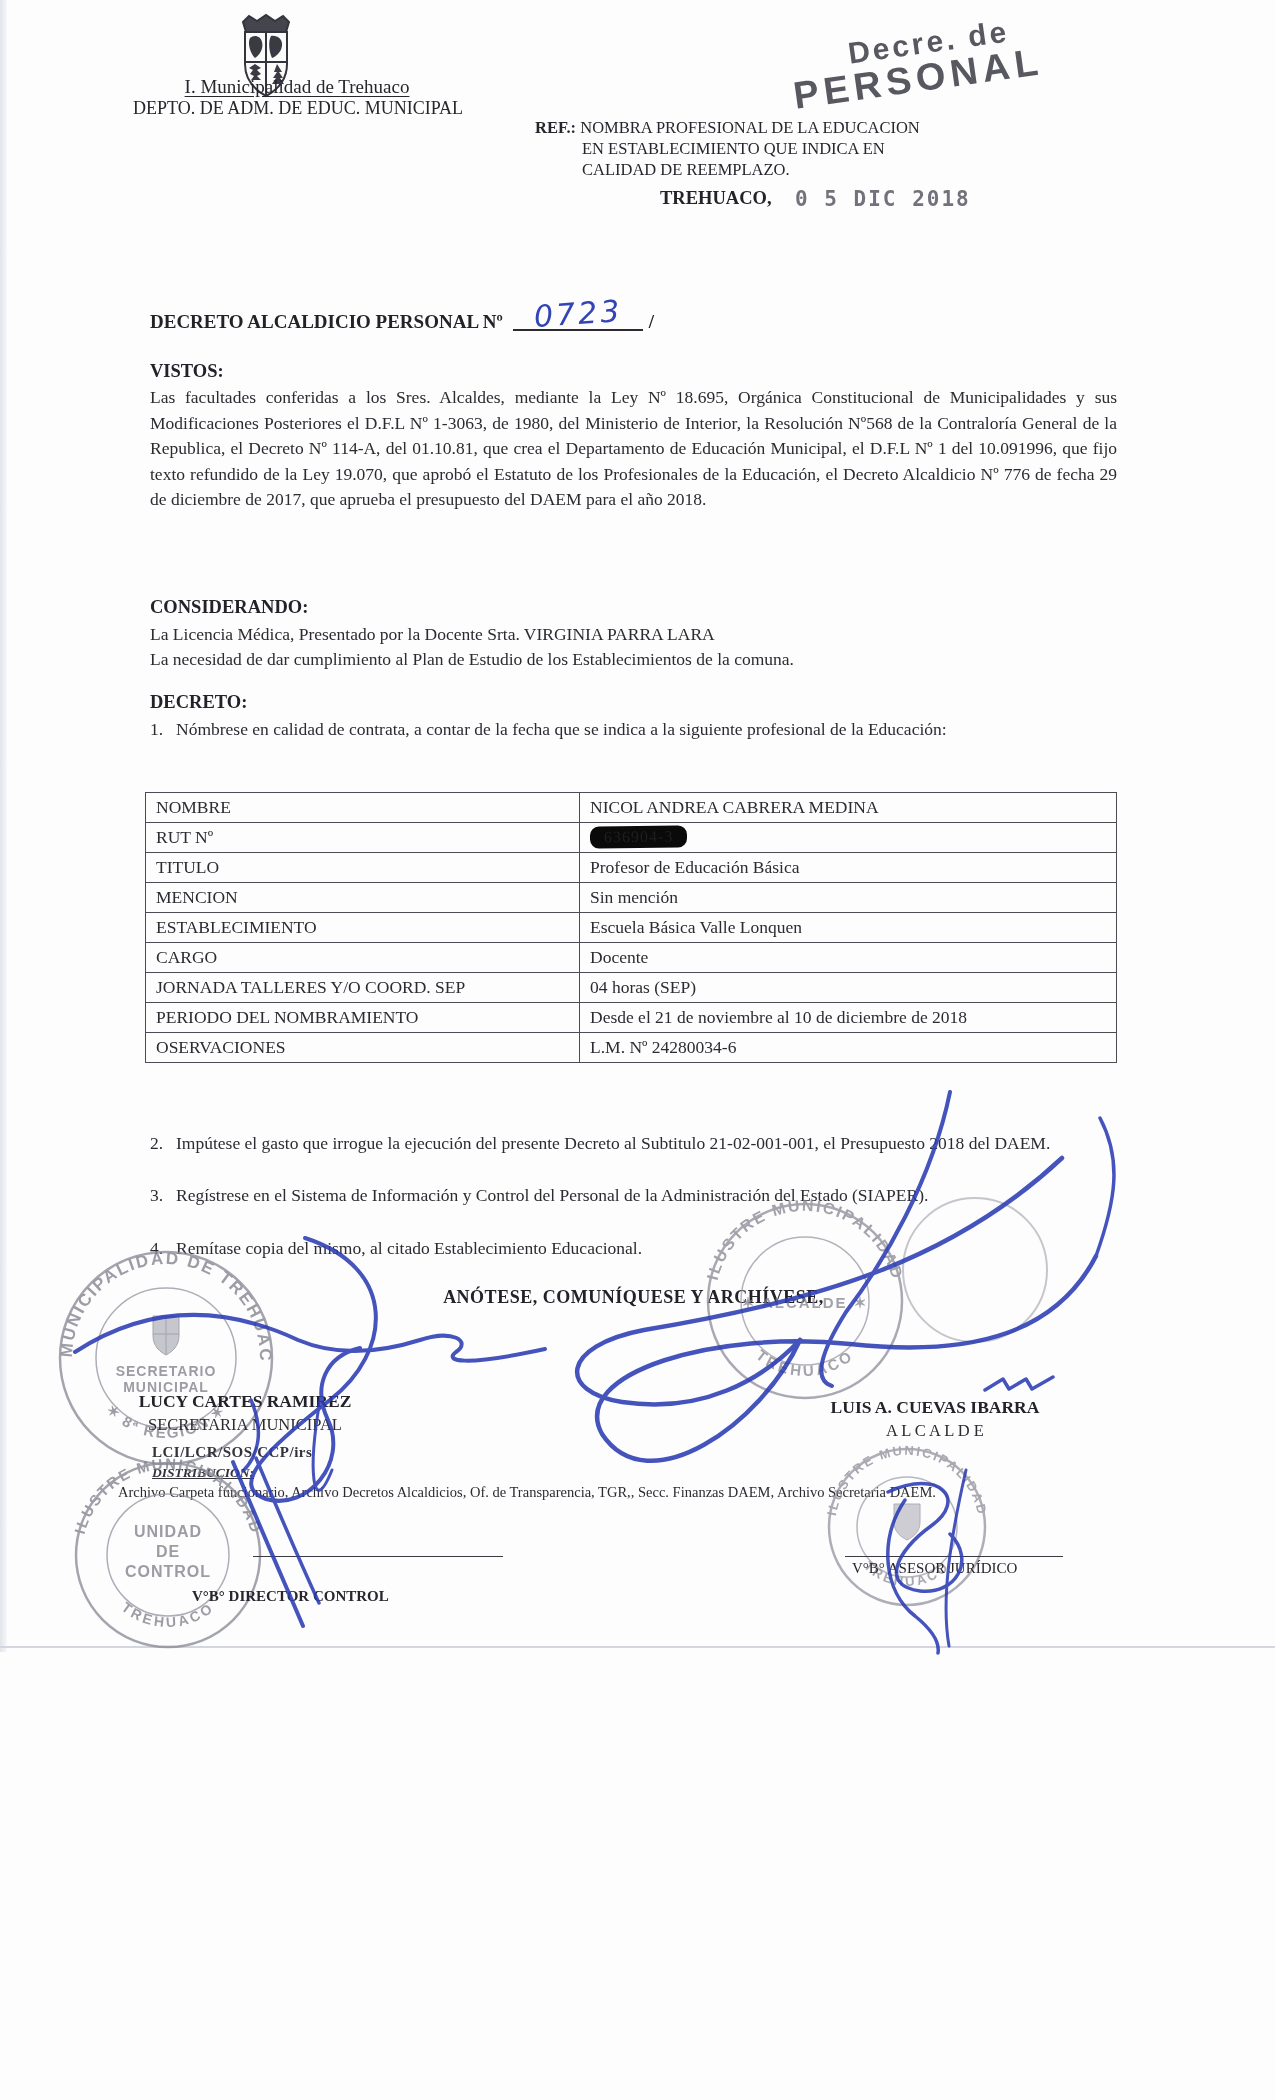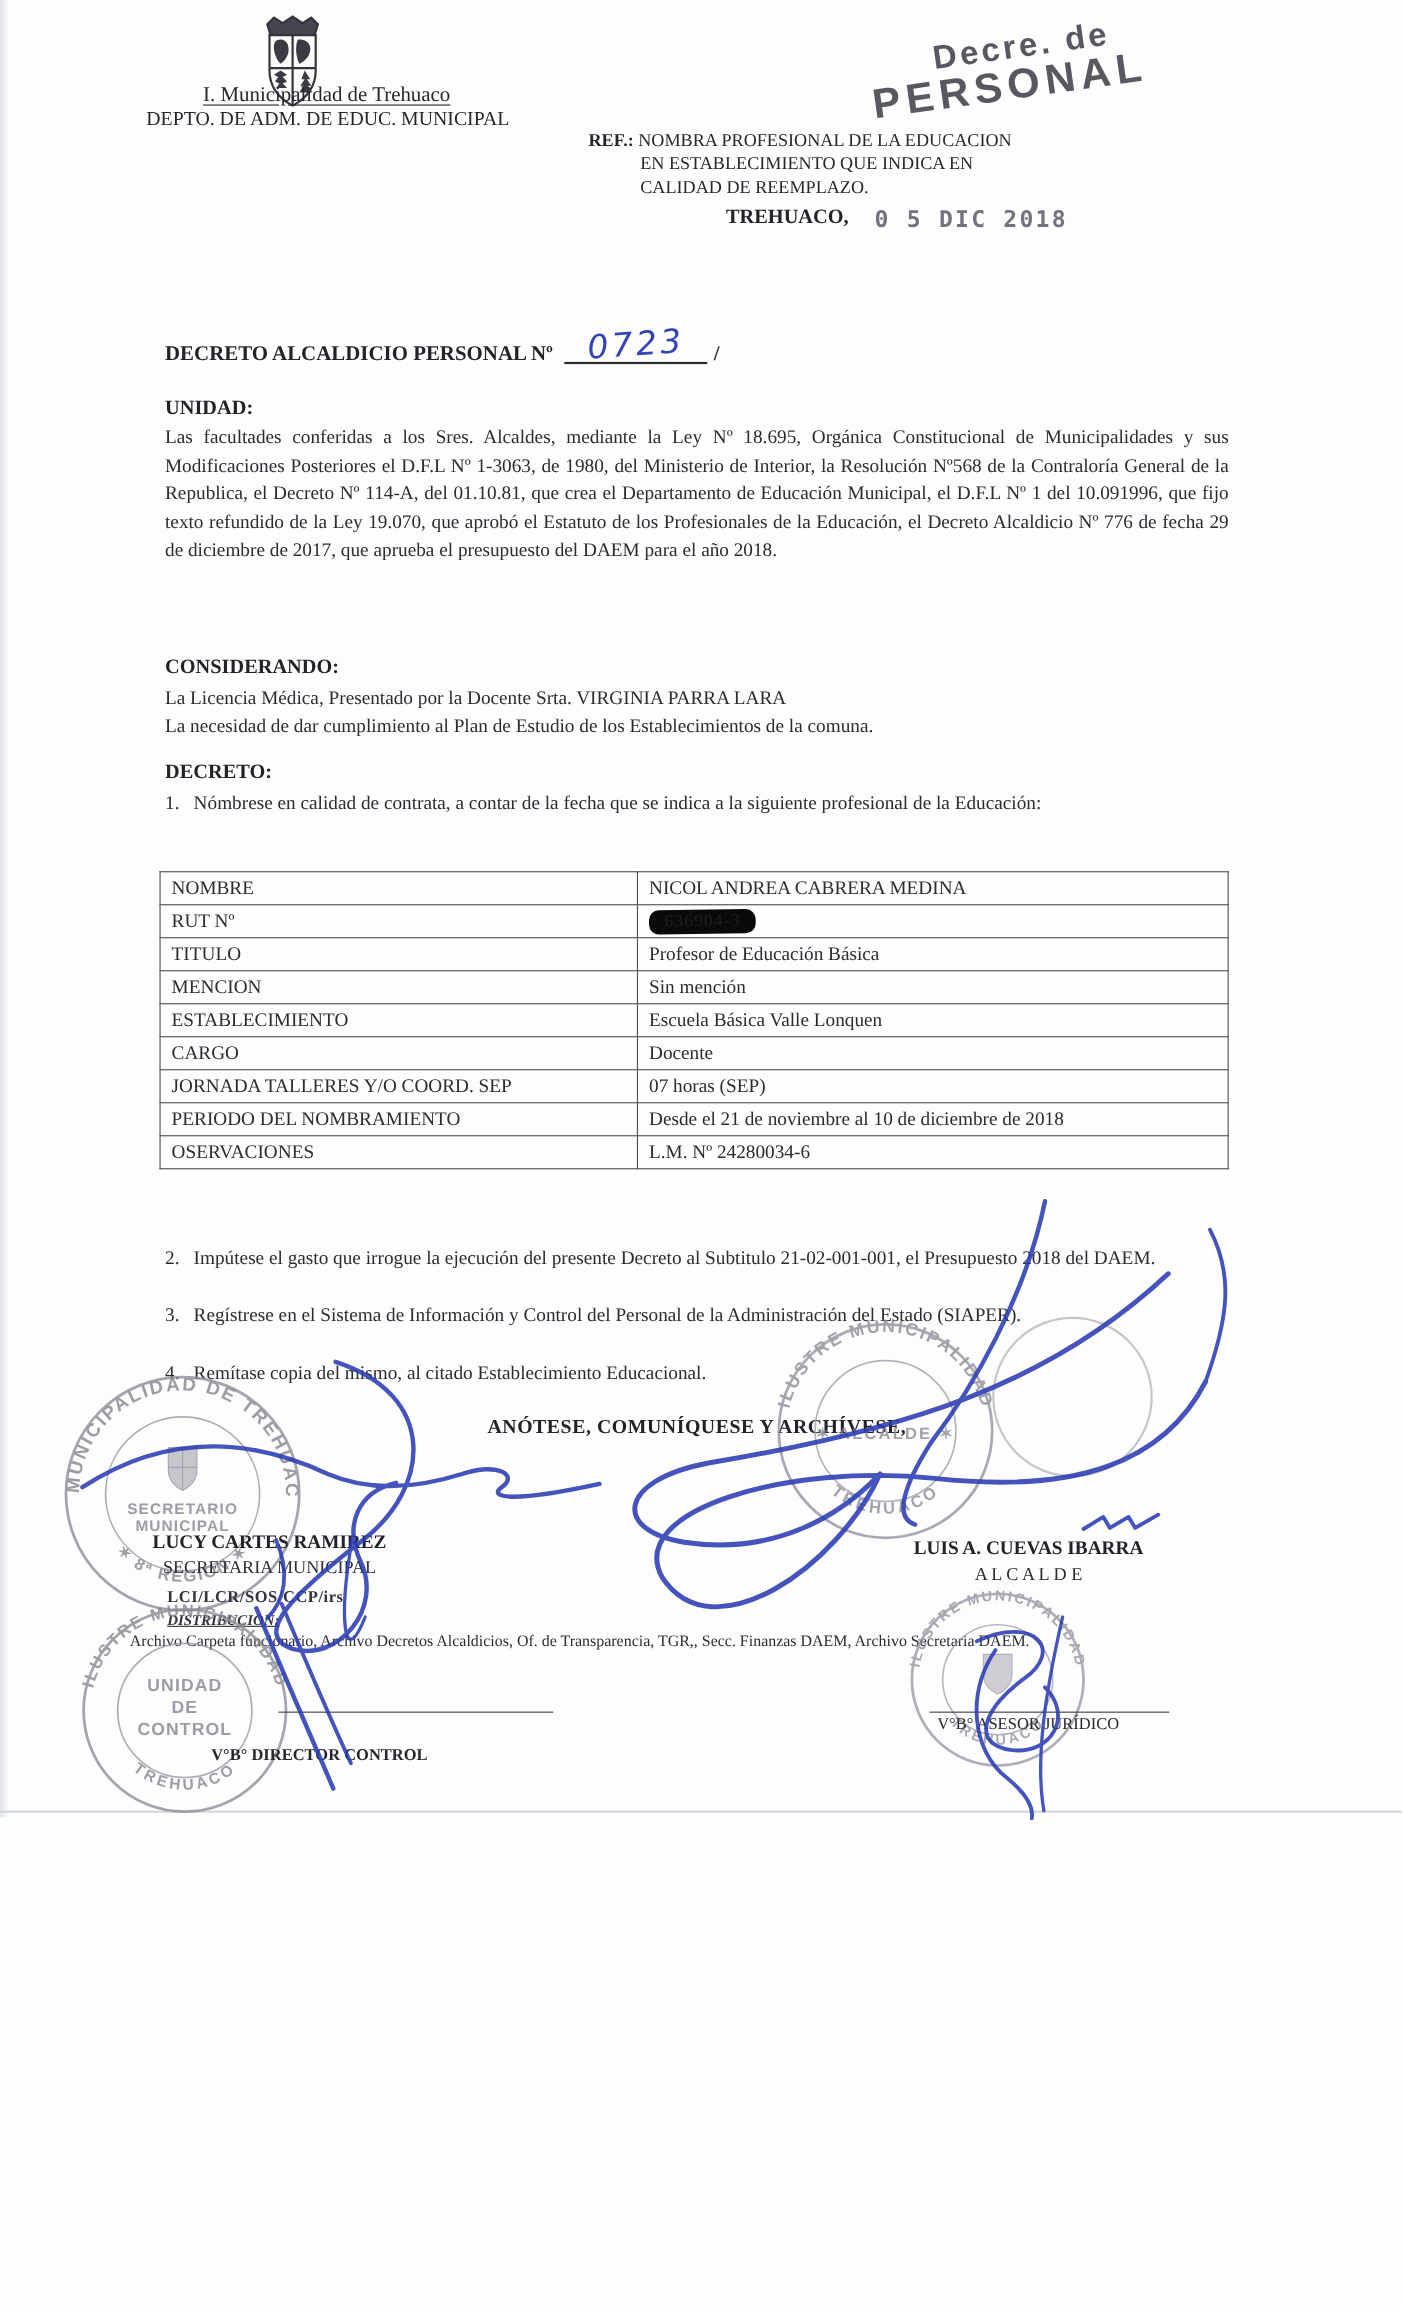--- a/index.html
+++ b/index.html
@@ -107,21 +107,21 @@
     <div class="ref-l3">CALIDAD  DE REEMPLAZO.</div>
   </div>
 
   <div class="abs city">TREHUACO,</div>
   <div class="abs date-stamp">0 5 DIC 2018</div>
 
   <div class="abs decree-line">
     <span>DECRETO ALCALDICIO  PERSONAL Nº</span><span class="decree-num"><span>0723</span></span><span>/</span>
   </div>
 
-  <div class="abs h-bold" style="left:150px;top:361px;">UNIDAD:</div>
+  <div class="abs h-bold" style="left:150px;top:361px;">VISTOS:</div>
   <div class="abs body-text just" style="left:150px;top:385px;width:967px;">Las facultades conferidas a los Sres. Alcaldes, mediante la Ley Nº 18.695, Orgánica Constitucional de Municipalidades y sus Modificaciones  Posteriores el D.F.L Nº 1-3063, de 1980, del Ministerio de Interior, la Resolución Nº568 de la Contraloría General de la Republica, el Decreto Nº 114-A, del 01.10.81, que crea el Departamento de Educación Municipal, el D.F.L Nº 1 del 10.091996, que fijo texto refundido de la Ley 19.070, que aprobó el Estatuto de los Profesionales de la Educación, el Decreto Alcaldicio Nº 776 de fecha 29 de diciembre de 2017, que aprueba el presupuesto del DAEM para el año 2018.</div>
 
   <div class="abs h-bold" style="left:150px;top:597px;">CONSIDERANDO:</div>
   <div class="abs body-text" style="left:150px;top:647px;width:980px;">La necesidad de dar cumplimiento al Plan de Estudio de los Establecimientos de la comuna.</div>
   <div class="abs body-text" style="left:150px;top:622px;width:980px;">La Licencia Médica, Presentado por la Docente Srta. VIRGINIA PARRA LARA</div>
 
   <div class="abs h-bold" style="left:150px;top:692px;">DECRETO:</div>
   <div class="abs body-text num-item" style="left:150px;top:717px;width:970px;">
     <span class="n">1.</span>
     <span class="t just">Nómbrese en calidad de contrata, a contar de la fecha que se indica a la siguiente profesional de la Educación:</span>
@@ -148,21 +148,21 @@
       <tr>
           <td class="c1">ESTABLECIMIENTO</td>
           <td>Escuela Básica Valle Lonquen</td>
         </tr>
       <tr>
           <td class="c1">CARGO</td>
           <td>Docente</td>
         </tr>
       <tr>
           <td class="c1">JORNADA  TALLERES  Y/O COORD. SEP</td>
-          <td>07 horas (SEP)</td>
+          <td>04 horas (SEP)</td>
         </tr>
       <tr>
           <td class="c1">PERIODO DEL NOMBRAMIENTO</td>
           <td>Desde el 21 de noviembre  al 10  de diciembre de 2018</td>
         </tr>
       <tr>
           <td class="c1">OSERVACIONES</td>
           <td>L.M. Nº 24280034-6</td>
         </tr>
     </tbody>

